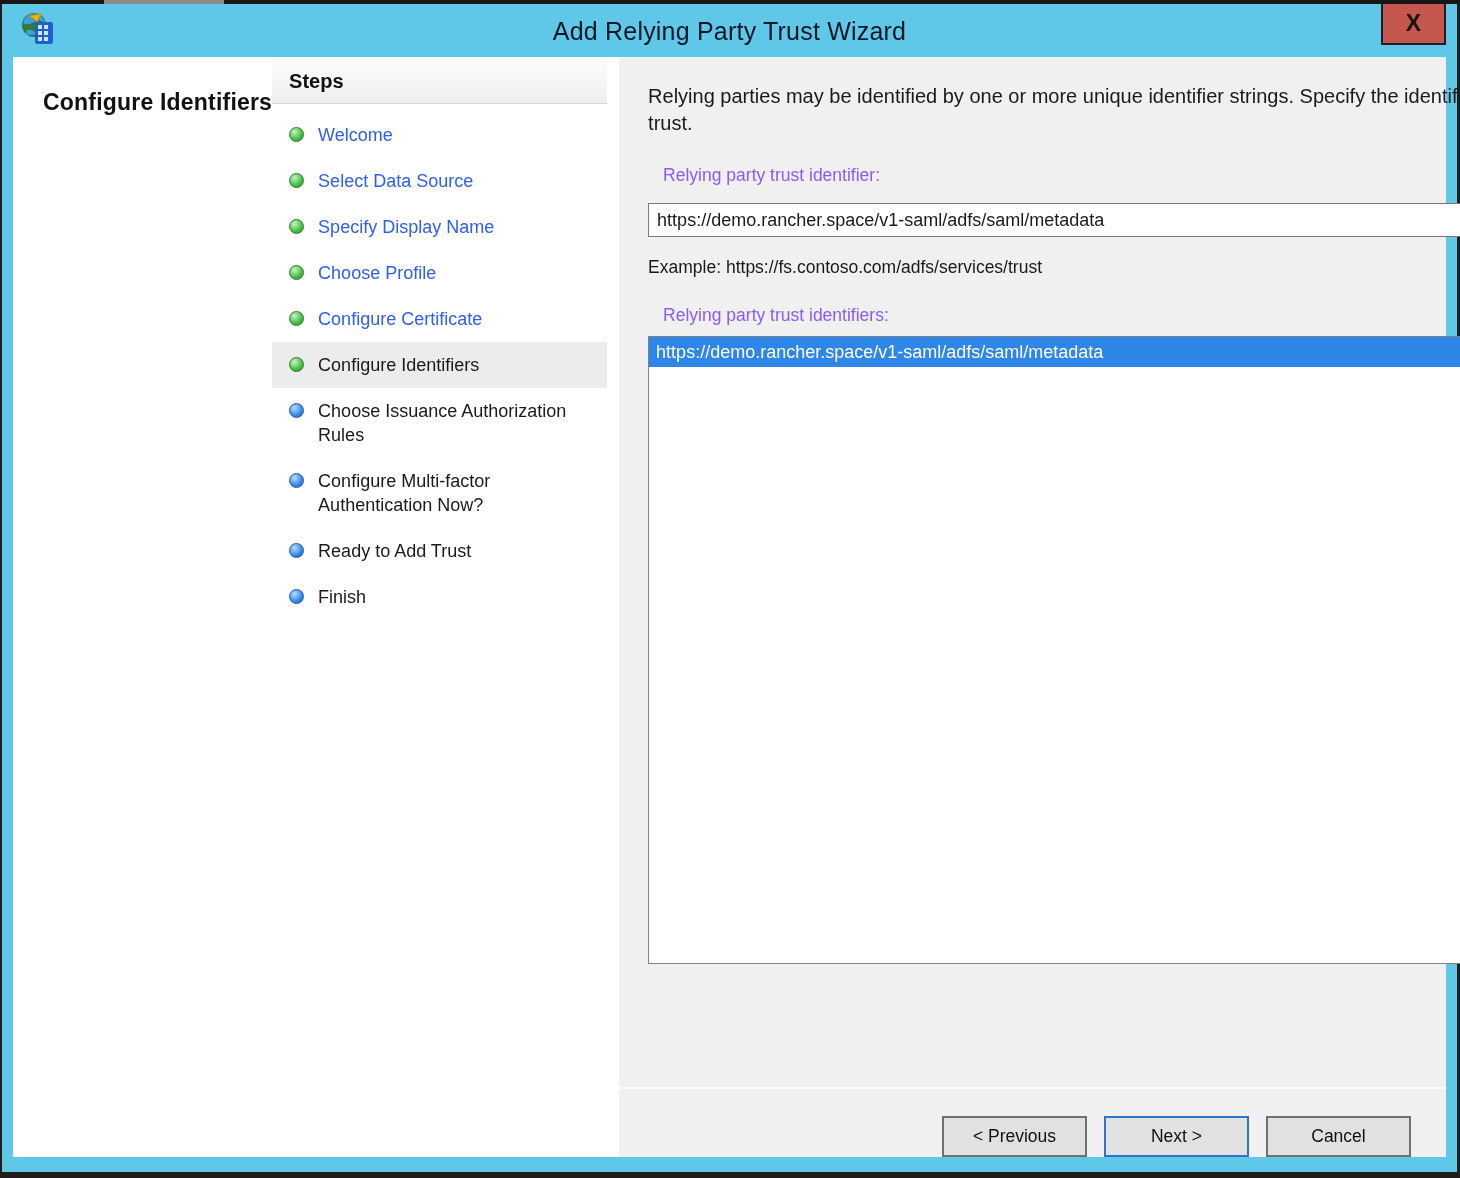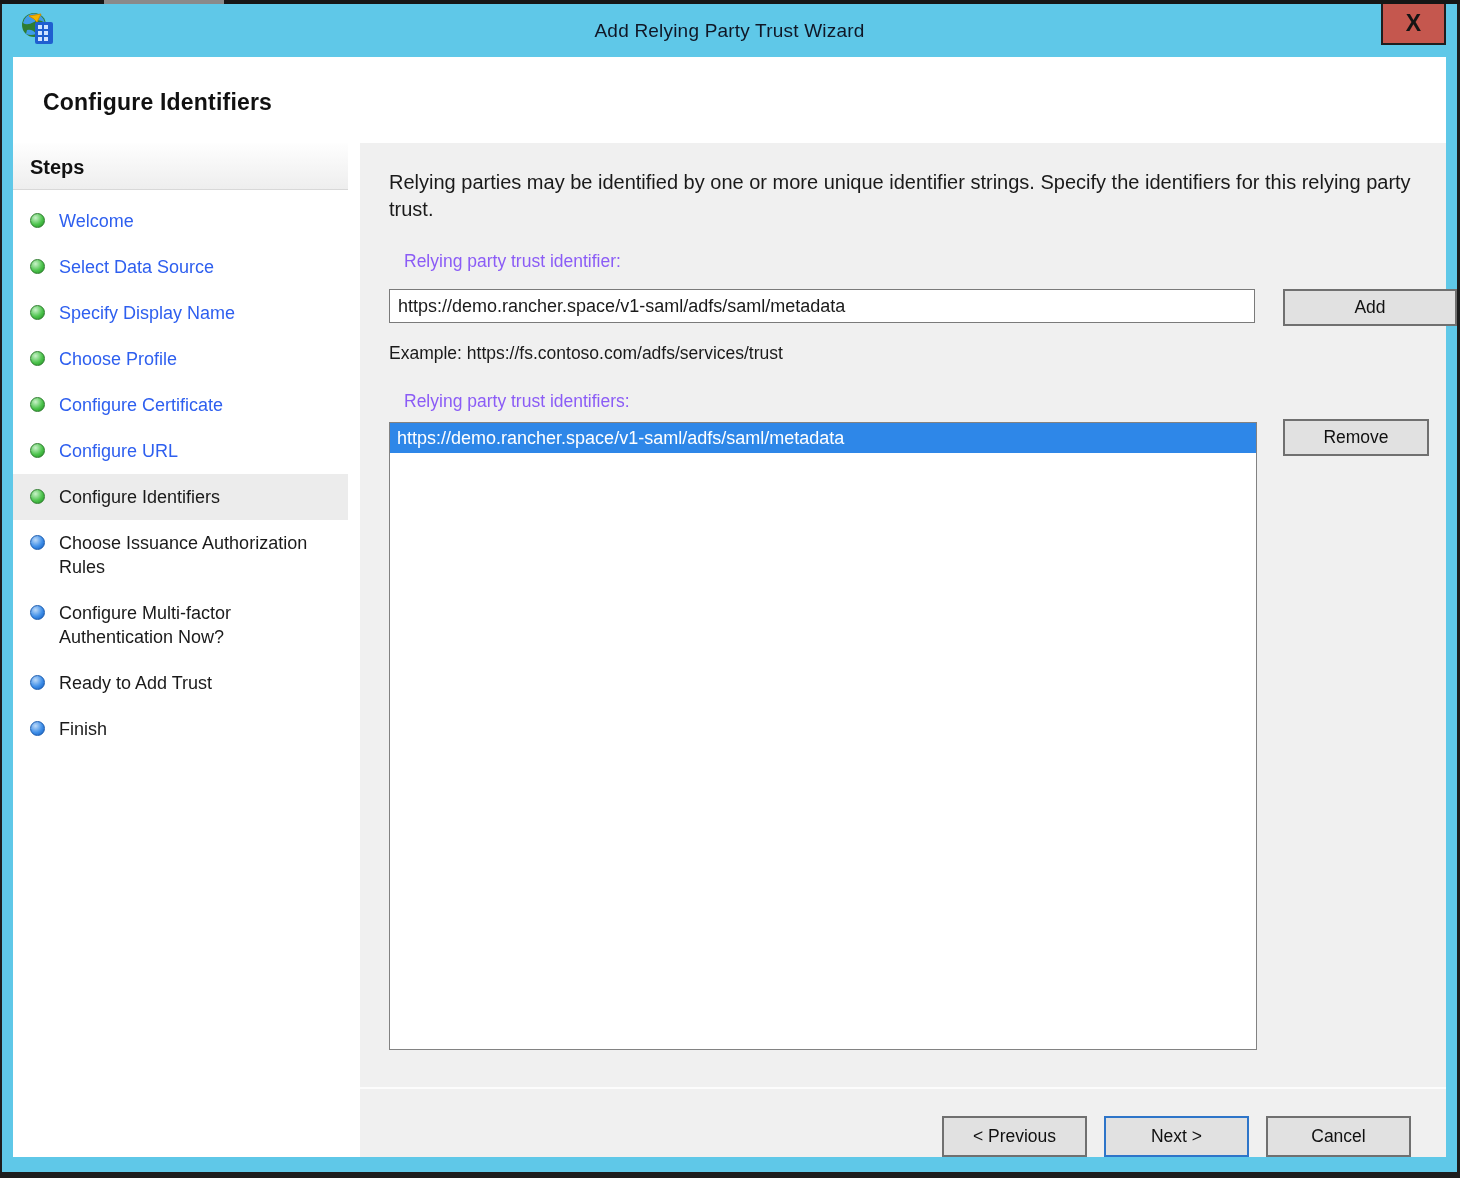--- a/index.html
+++ b/index.html
@@ -11,32 +11,32 @@
     overflow: hidden;
   }
   .top-strip { position:absolute; left:0; top:0; width:100%; height:4px; background:#161616; z-index:5; }
   .top-strip .artifact { position:absolute; left:104px; top:0; width:120px; height:4px; background:#8a8a8a; }
   .chrome {
     position:absolute; left:2px; top:3px; right:3px; bottom:6px;
     background:#5fc8e8;
   }
   .titlebar { position:absolute; top:0; left:0; right:0; height:54px; }
   .titlebar .title {
-    text-align:center; line-height:56px; font-size:19px; color:#101726; letter-spacing:.2px;
+    text-align:center; line-height:56px; font-size:25px; color:#101726; letter-spacing:.2px;
   }
   .app-icon { position:absolute; left:17px; top:7px; width:40px; height:40px; }
   .close-btn {
     position:absolute; top:-1px; right:11px; width:65px; height:43px;
     background:#c5574e; border:2px solid #1e1e1e;
     display:flex; align-items:center; justify-content:center;
     font-size:23px; font-weight:bold; color:#141414; cursor:pointer;
   }
   .panel {
     position:absolute; left:11px; top:54px; right:11px; bottom:15px;
-    background:#ffffff; display:flex; flex-direction:column;
+    background:#ffffff; display:flex; flex-direction:row;
   }
   .page-header { height:86px; background:#ffffff; padding:32px 0 0 30px; flex:none; }
   .page-header h1 { font-size:23px; font-weight:bold; color:#111111; letter-spacing:.2px; }
   .body-row { flex:1; display:flex; min-height:0;gap:12px; }
 
   
   .sidebar { width:335px; flex:none; background:#ffffff; }
   .steps-header {
     height:47px; padding:13px 0 0 17px;
     background:linear-gradient(#fefefe,#eeeeee);
@@ -164,24 +164,20 @@
               <span class="label">Specify Display Name</span>
             </li>
             <li class="step done">
               <span class="bullet done"></span>
               <span class="label">Choose Profile</span>
             </li>
             <li class="step done">
               <span class="bullet done"></span>
               <span class="label">Configure Certificate</span>
             </li>
-            <li class="step done">
-              <span class="bullet done"></span>
-              <span class="label">Configure URL</span>
-            </li>
             <li class="step current">
               <span class="bullet done"></span>
               <span class="label">Configure Identifiers</span>
             </li>
             <li class="step todo">
               <span class="bullet todo"></span>
               <span class="label">Choose Issuance Authorization Rules</span>
             </li>
             <li class="step todo">
               <span class="bullet todo"></span>

